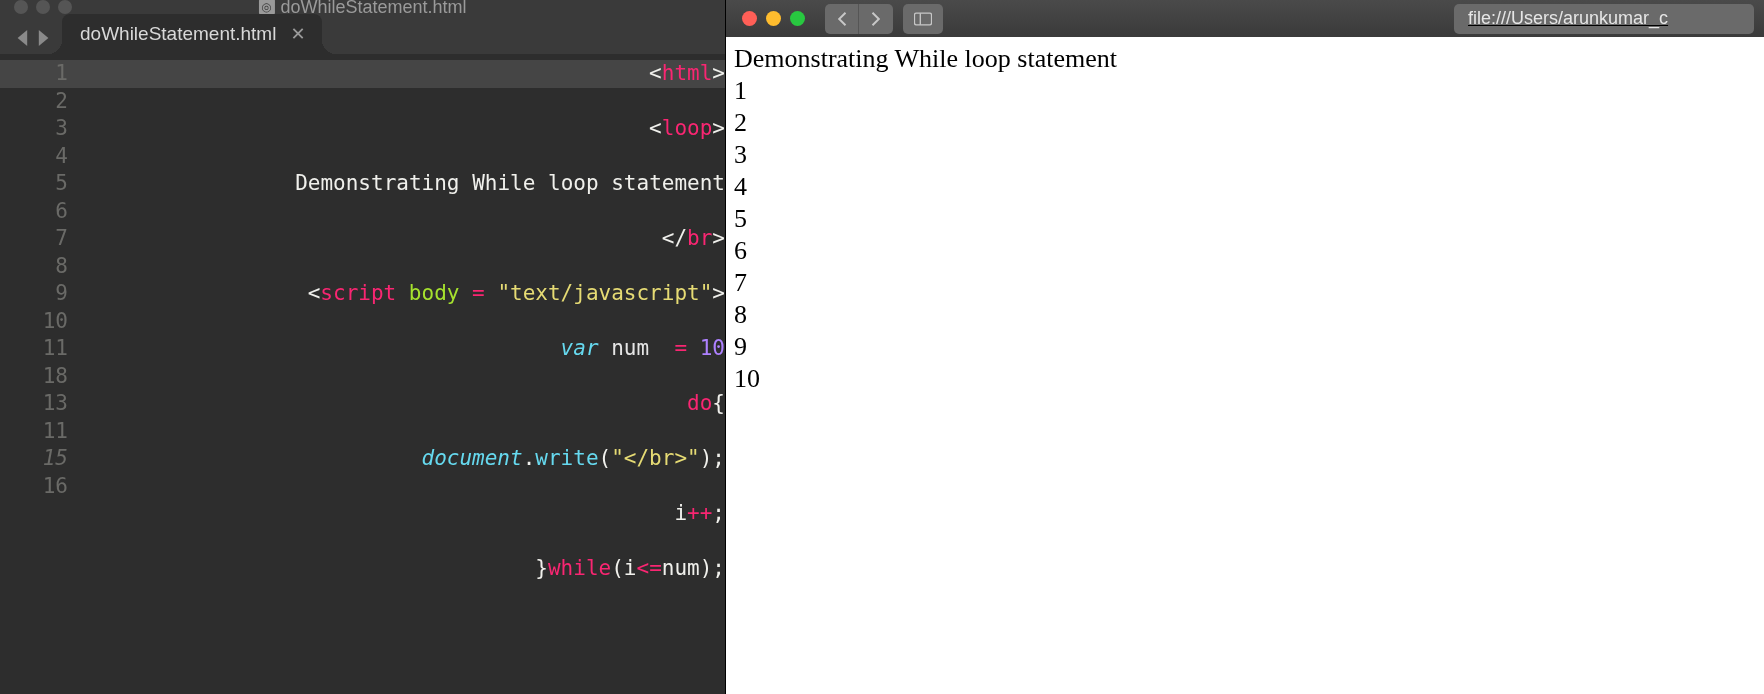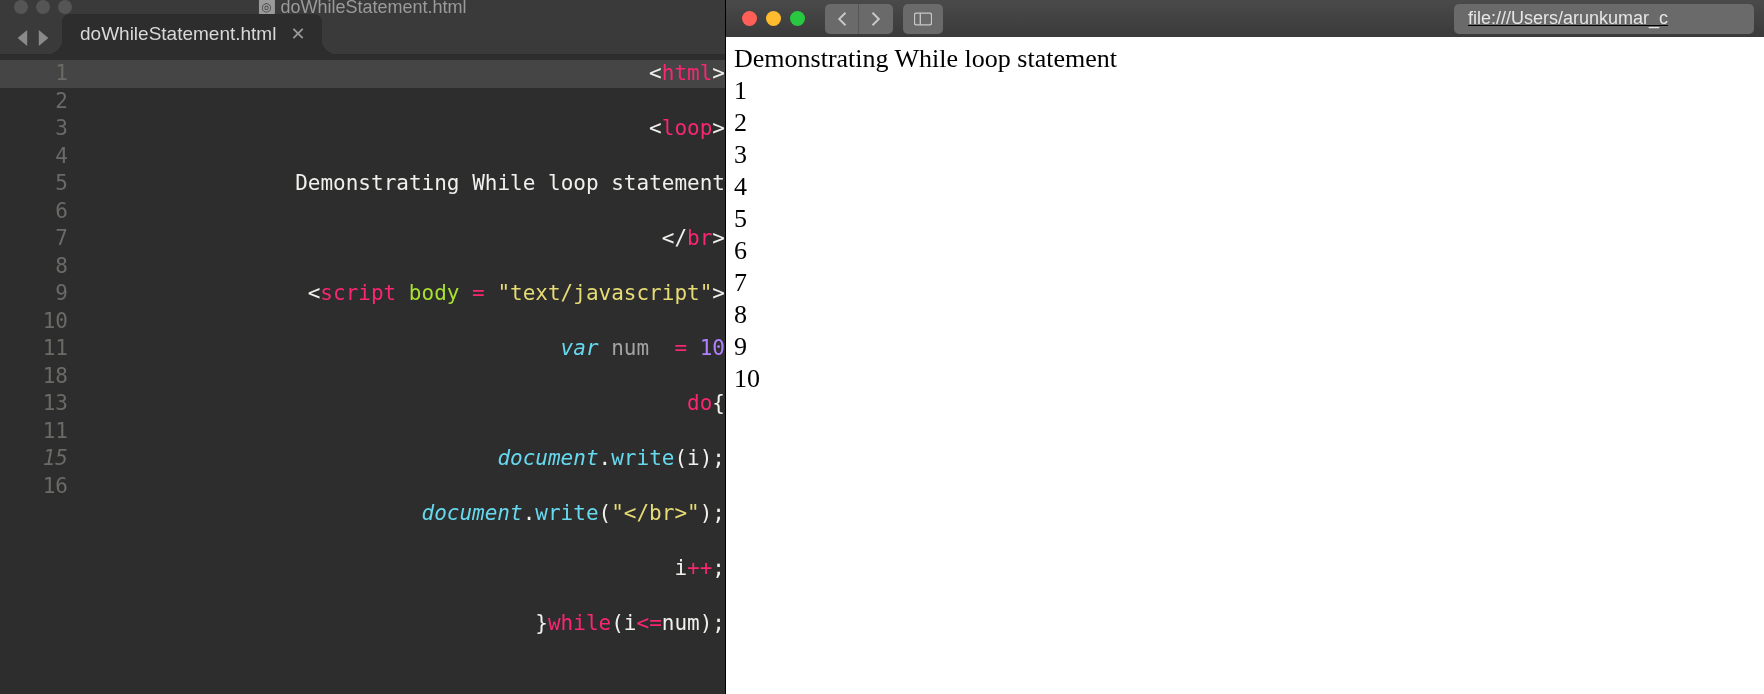--- a/index.html
+++ b/index.html
@@ -109,21 +109,21 @@
   .code .hl { display:block;text-align:right; }
   .code .hl.current { background:#454545; margin-left:-16px; padding-left:16px; }
 
   
   .c-tag   { color:#f92672; }
   .c-br    { color:#f0f0ec; }
   .c-attr  { color:#a6e22e; }
   .c-op    { color:#f92672; }
   .c-str   { color:#e6db74; }
   .c-kw    { color:#66d9ef; font-style:italic; }
-  .c-var   { color:#a3a3a3; }
+  .c-var   { color:#e5e5e5; }
   .c-num   { color:#ae81ff; }
   .c-obj   { color:#66d9ef; font-style:italic; }
   .c-fn    { color:#66d9ef; }
   .c-plain { color:#f0f0ec; }
 
   
   .browser-window {
     flex:1;
     height:694px;
     display:flex;
@@ -231,21 +231,20 @@
         <span style="display: block; font-style: italic;">15</span>
         <span style="display: block;">16</span>
       </div>
     <div class="code" id="code"><span class="hl current"><span class="c-br">&lt;</span><span class="c-tag">html</span><span class="c-br">&gt;</span></span>
 <span class="hl"><span class="c-plain">    </span><span class="c-br">&lt;</span><span class="c-tag">loop</span><span class="c-br">&gt;</span></span>
 <span class="hl"><span class="c-plain">        Demonstrating While loop statement</span></span>
 <span class="hl"><span class="c-plain">    </span><span class="c-br">&lt;/</span><span class="c-tag">br</span><span class="c-br">&gt;</span></span>
 <span class="hl"><span class="c-plain">        </span><span class="c-br">&lt;</span><span class="c-tag">script</span><span class="c-plain"> </span><span class="c-attr">body</span><span class="c-plain"> </span><span class="c-op">=</span><span class="c-plain"> </span><span class="c-str">"text/javascript"</span><span class="c-br">&gt;</span></span>
 <span class="hl"><span class="c-plain">            </span><span class="c-kw">var</span><span class="c-var"> num  </span><span class="c-op">=</span><span class="c-plain"> </span><span class="c-num">10</span></span>
 <span class="hl"><span class="c-plain">            </span><span class="c-op">do</span><span class="c-plain">{</span></span>
-<span class="hl"><span class="c-plain">                </span><span class="c-obj">document</span><span class="c-plain">.</span><span class="c-fn">write</span><span class="c-plain">(i);</span></span>
 <span class="hl"><span class="c-plain">                </span><span class="c-obj">document</span><span class="c-plain">.</span><span class="c-fn">write</span><span class="c-plain">(</span><span class="c-str">"&lt;/br&gt;"</span><span class="c-plain">);</span></span>
 <span class="hl"><span class="c-plain">                i</span><span class="c-op">++</span><span class="c-plain">;</span></span>
 <span class="hl"><span class="c-plain">            }</span><span class="c-op">while</span><span class="c-plain">(i</span><span class="c-op">&lt;=</span><span class="c-plain">num);</span></span>
 
 
 
 
 </div>
   </div>
 </div>

